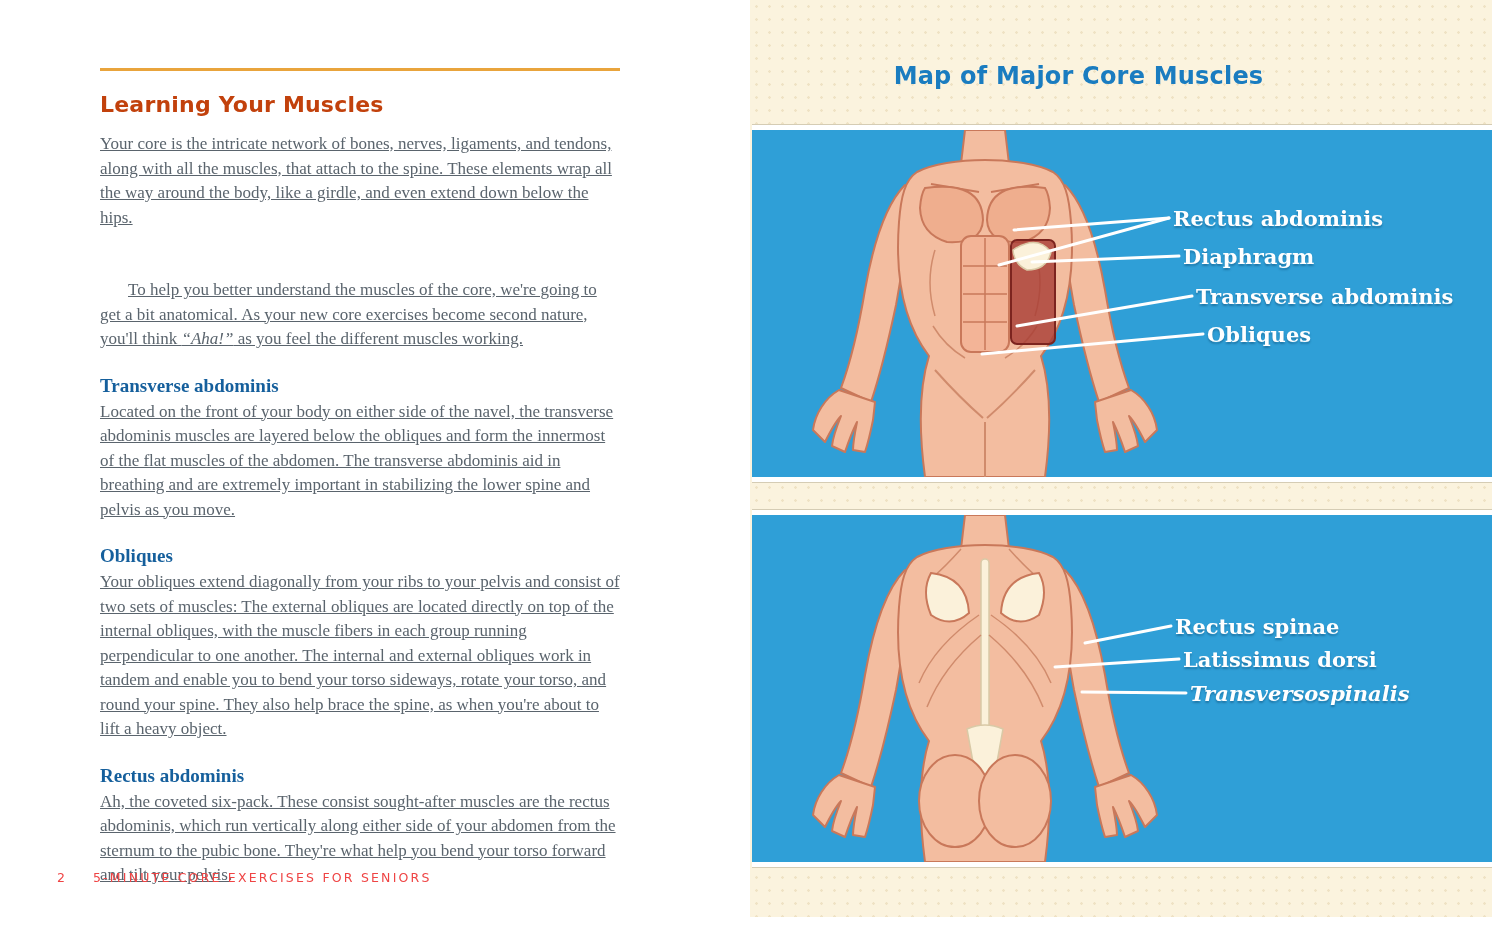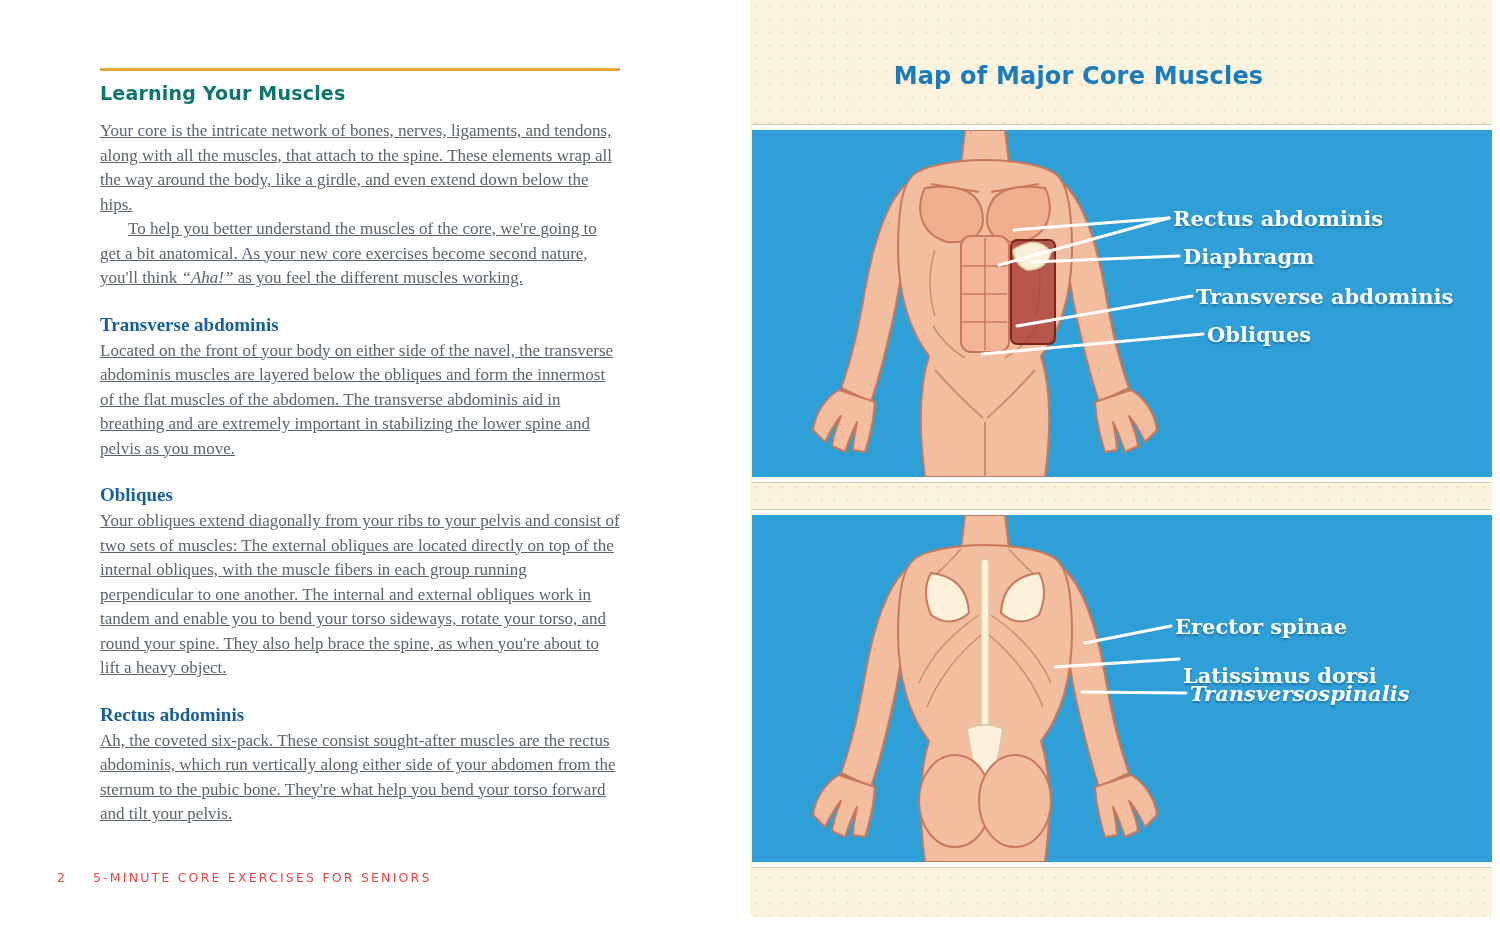--- a/index.html
+++ b/index.html
@@ -8,26 +8,26 @@
     width:1500px; height:925px; position:relative; overflow:hidden;
     background:#ffffff; font-family:"Liberation Serif", serif;
   }
 
   
   .left-page { position:absolute; left:0; top:0; width:750px; height:925px; background:#ffffff; }
   .left-content { position:absolute; left:100px; top:68px; width:520px; }
   .rule { border:0; height:3px; width:520px; background:#e9a43c; margin:0; }
   h1.page-heading {
     font-family:"DejaVu Sans", sans-serif; font-weight:bold;
-    font-size:19px; color:#0f766e; margin:11px 0 15px 0; letter-spacing:0.2px;
+    font-size:22px; color:#c2410c; margin:21px 0 15px 0; letter-spacing:0.2px;
   }
   p.body-text {
     font-size:17px; line-height:24.5px; color:#5a646d; margin:0; text-align:left;text-decoration:underline;
   }
-  p.indent { text-indent:28px; }
+  p.indent { text-indent:28px;margin-top:48px; }
   .section { margin-top:23px; }
   h3.sub-heading {
     font-family:"Liberation Serif", serif; font-weight:bold;
     font-size:19px; color:#155f9c; margin:0 0 3px 0;
   }
   .page-footer {
     position:absolute; left:57px; bottom:40px; font-family:"DejaVu Sans", sans-serif;
     font-size:12.5px; color:#ef4444; letter-spacing:2.2px;
   }
   .page-footer .pagenum { letter-spacing:0; margin-right:28px; }
@@ -199,19 +199,19 @@
           <ellipse cx="170" cy="286" rx="36" ry="46"></ellipse>
           <ellipse cx="230" cy="286" rx="36" ry="46"></ellipse>
         </g>
       </svg>
       <svg class="leaders" viewBox="0 0 740 347" preserveAspectRatio="none" aria-hidden="true">
           <line x1="419" y1="111" x2="333" y2="128"></line>
           <line x1="427" y1="144" x2="303" y2="152"></line>
           <line x1="434" y1="178" x2="330" y2="177"></line>
         </svg>
       <div class="labels">
-          <div class="muscle-label" style="left: 423px; top: 99px;">Erector spinae</div>
-          <div class="muscle-label" style="left: 431px; top: 148px; text-align: center;">Latissimus dorsi</div>
+          <div class="muscle-label" style="left: 423px; top: 99px;">Rectus spinae</div>
+          <div class="muscle-label" style="left: 431px; top: 132px; text-align: center;">Latissimus dorsi</div>
           <div class="muscle-label" style="left: 438px; top: 166px; font-style: italic;">Transversospinalis</div>
         </div>
     </div>
   </section>
 </div>
 
 </body></html>

